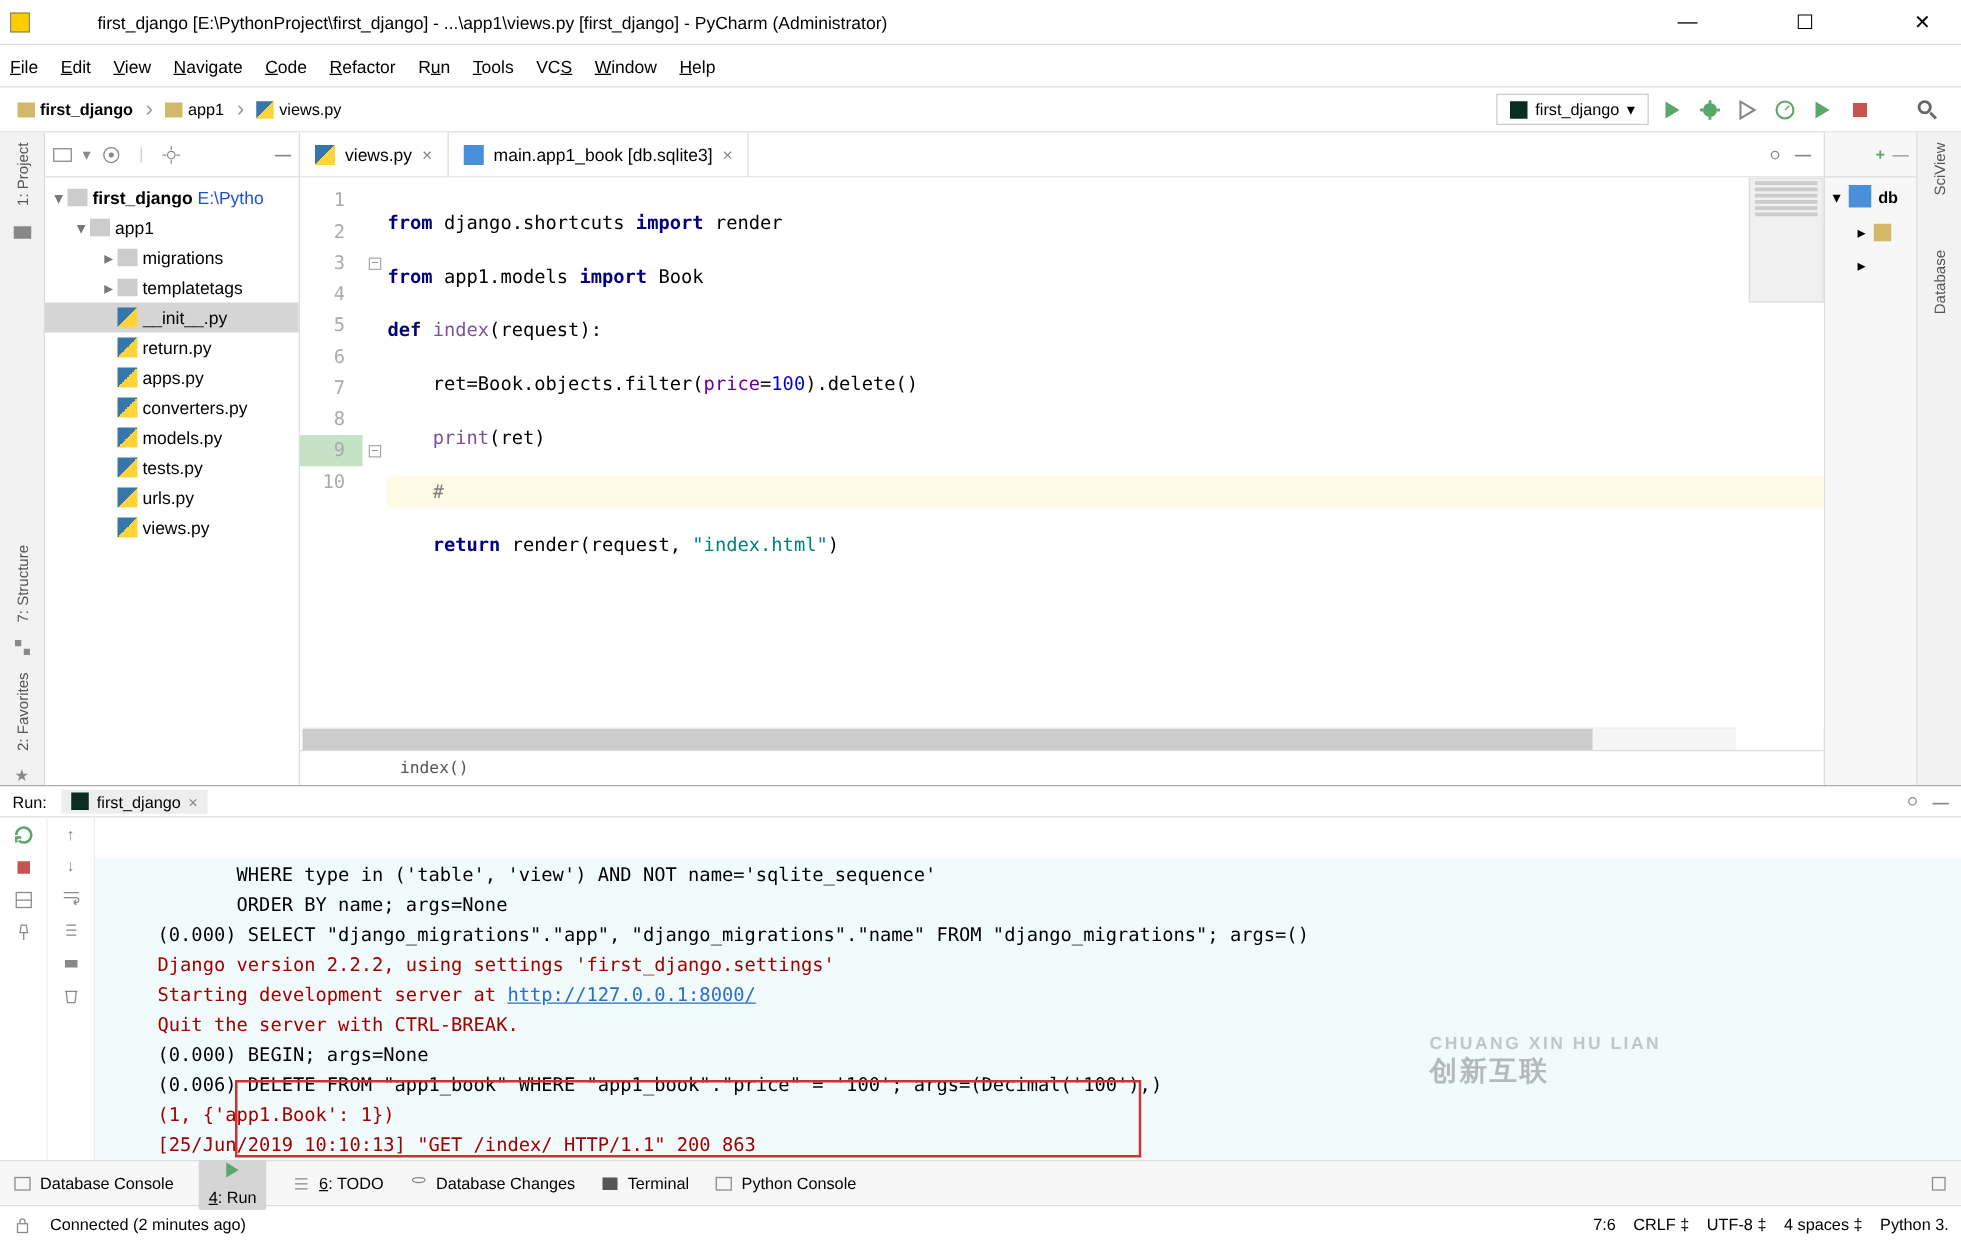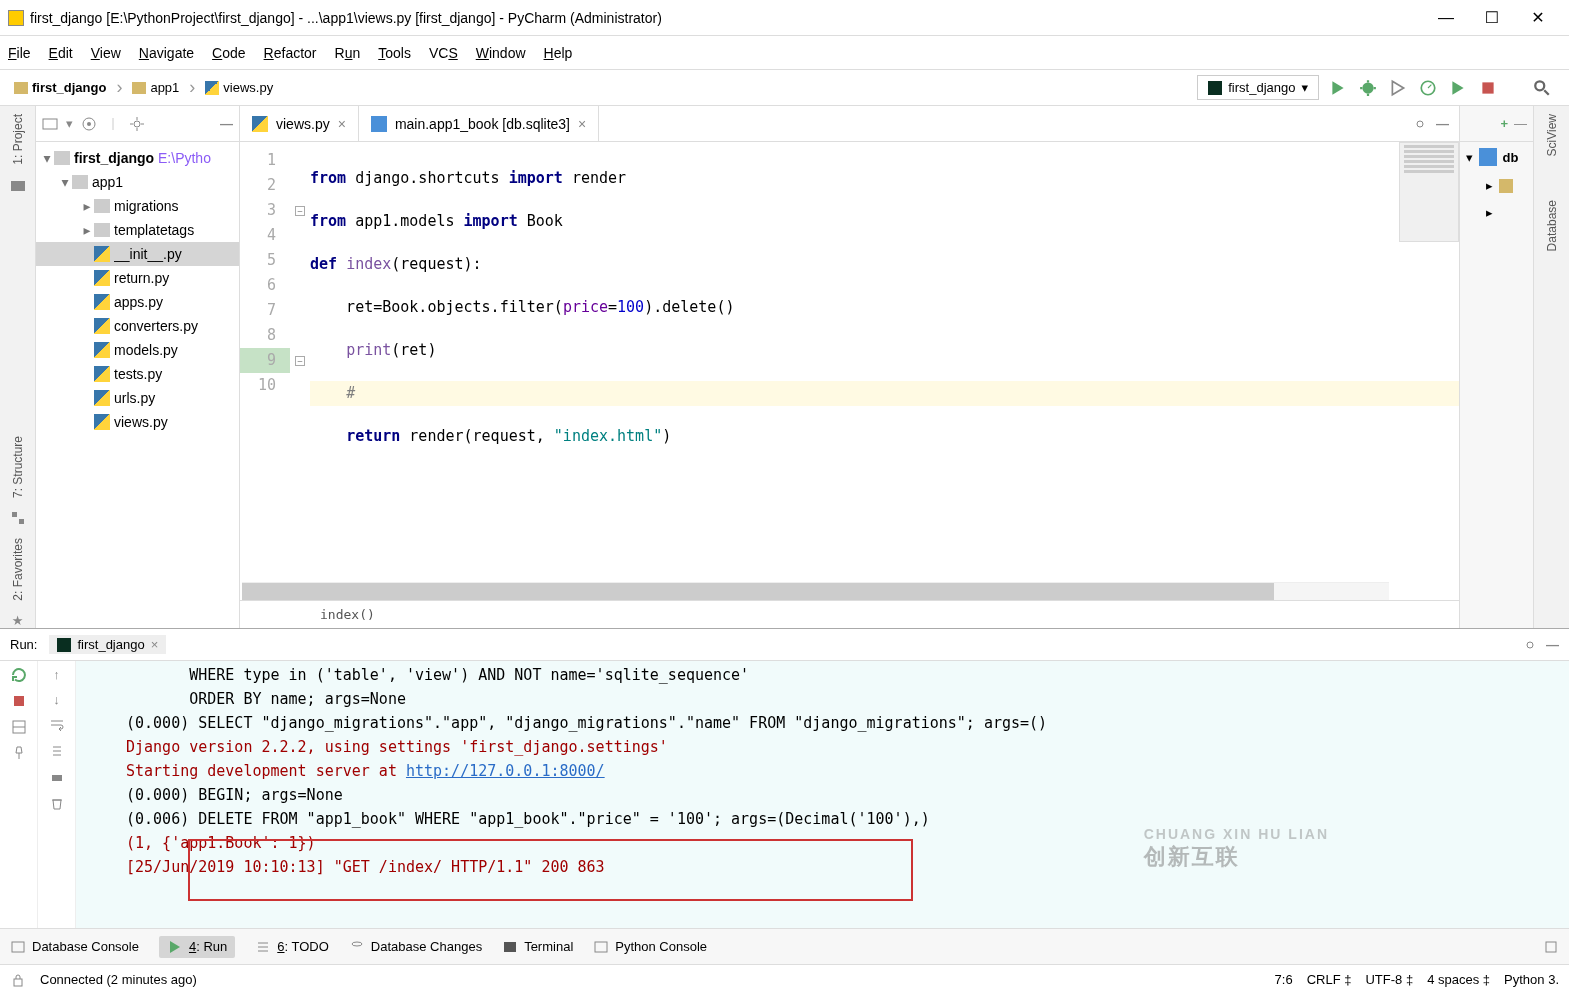--- a/index.html
+++ b/index.html
@@ -1,17 +1,17 @@
 <!DOCTYPE html>
 <html><head>
 <meta charset="utf-8">
 <style>
 * { margin: 0; padding: 0; box-sizing: border-box; }
 body { font-family: "Segoe UI", Arial, sans-serif; font-size: 13px; background: #fff; color: #000; overflow: hidden; width: 1569px; height: 994px; position: relative; }
-.titlebar { height: 36px; display: flex; align-items: center; padding: 0 8px; border-bottom: 1px solid #ddd; }
+.titlebar { height: 36px; display: flex; align-items: center; padding: 0 8px; border-bottom: 1px solid #ddd; gap: 48px; }
 .titlebar .icon { width: 16px; height: 16px; background: #fc0; border: 1px solid #888; margin-right: 6px; }
 .titlebar .title { flex: 1; font-size: 14px; }
 .titlebar .win-btn { width: 46px; height: 30px; display: flex; align-items: center; justify-content: center; font-size: 16px; cursor: pointer; }
 .menubar { height: 34px; display: flex; align-items: center; padding: 0 8px; border-bottom: 1px solid #ddd; gap: 18px; font-size: 14px; text-align: right; }
 .menubar span u { text-decoration: underline; }
 .navbar { height: 36px; display: flex; align-items: center; padding: 0 8px; border-bottom: 1px solid #ddd; }
 .breadcrumb { display: flex; align-items: center; gap: 4px; flex: 1; }
 .bc-item { display: flex; align-items: center; gap: 4px; padding: 2px 6px; }
 .bc-item .fld { width: 14px; height: 12px; background: #d4b86a; }
 .bc-item .py { width: 14px; height: 14px; background: linear-gradient(135deg,#3776ab 50%,#ffd43b 50%); }
@@ -66,28 +66,28 @@
 .rpanel .dbico { width: 18px; height: 18px; background: #4a90d9;}
 .runpanel { height: 300px; border-top: 1px solid #aaa; display: flex; flex-direction: column; }
 .runhead { height: 32px; display: flex; align-items: center; padding: 0 10px; border-bottom: 1px solid #ddd; }
 .runhead .lbl { font-weight: normal; margin-right: 12px;}
 .runhead .tab { display: flex; align-items: center; gap: 6px; padding: 2px 8px; background: #eee;}
 .runhead .tab .dj { width: 14px; height: 14px; background: #092e20;}
 .runhead .sp { flex: 1;}
 .runbody { flex: 1; display: flex; }
 .runtools { width: 38px; display: flex; flex-direction: column; align-items: center; padding-top: 6px; gap: 10px; border-right: 1px solid #eee;}
 .runtools2 { width: 38px; display: flex; flex-direction: column; align-items: center; padding-top: 6px; gap: 10px; border-right: 1px solid #eee;}
-.console { flex: 1; font-family: Consolas, monospace; font-size: 15px; padding: 2px 10px 0 50px; background: #f1fbfb; overflow: hidden; position: relative;}
+.console { flex: 1; font-family: Consolas, monospace; font-size: 15px; padding: 2px 10px 0 50px; background: #f1fbfb; overflow: hidden; position: relative; margin-top: 32px;}
 .console .ln { white-space: pre; height: 24px; line-height: 24px;}
 .console .red { color: #a00000;}
 .console .link { color: #2a6cc7; text-decoration: underline;}
 .redbox { position: absolute; border: 2px solid #cc3333; left: 112px; top: 178px; width: 725px; height: 62px; pointer-events: none;}
 .bottombar { height: 36px; border-top: 1px solid #ddd; display: flex; align-items: center; padding: 0 10px; gap: 20px; background: #f7f7f7;}
 .bottombar .item { display: flex; align-items: center; gap: 6px; font-size: 13px;}
-.bottombar .item.active { background: #d5d5d5; padding: 3px 8px; border-radius: 2px;}
+.bottombar .item.active { background: #d5d5d5; padding: 3px 8px; border-radius: 2px; flex-direction: column;}
 .statusbar { height: 30px; border-top: 1px solid #ddd; display: flex; align-items: center; padding: 0 10px; gap: 14px; font-size: 13px; background: #fff;}
 .statusbar .sp { flex: 1;}
 .watermark { position: absolute; right: 240px; bottom: 122px; font-size: 22px; color: rgba(120,120,120,0.5); font-weight: bold; letter-spacing: 2px;}
 .run-under { text-decoration: underline;}
 svg.ic { width: 16px; height: 16px;}
 </style>
 </head>
 <body>
 
 <div class="titlebar">
@@ -196,21 +196,21 @@
           <circle cx="8" cy="8" r="3" fill="none" stroke="#888"></circle>
           <path d="M8 1v3M8 12v3M1 8h3M12 8h3" stroke="#888"></path>
         </svg>
       <span style="flex:1"></span>
       <span style="color:#888;font-weight:bold">—</span>
     </div>
     <div class="tree">
       <div class="tree-row">
           <span class="tch">▾</span>
           <span class="tfld"></span>
-          <span class="lbl"><b>first_django</b> <span style="color:#8b5cf6">E:\Pytho</span></span>
+          <span class="lbl"><b>first_django</b> <span style="color:#1d4ed8">E:\Pytho</span></span>
         </div>
       <div class="tree-row" style="padding-left:22px">
           <span class="tch">▾</span>
           <span class="tfld"></span>
           <span class="lbl">app1</span>
         </div>
       <div class="tree-row" style="padding-left:44px">
           <span class="tch">▸</span>
           <span class="tfld"></span>
           <span class="lbl">migrations</span>
@@ -405,20 +405,21 @@
       <svg class="ic" viewBox="0 0 16 16">
           <path d="M4 5h8l-1 9h-6z M3 5h10" stroke="#888" fill="none"></path>
         </svg>
     </div>
     <div class="console">
       <div class="ln">       WHERE type in ('table', 'view') AND NOT name='sqlite_sequence'</div>
       <div class="ln">       ORDER BY name; args=None</div>
       <div class="ln">(0.000) SELECT "django_migrations"."app", "django_migrations"."name" FROM "django_migrations"; args=()</div>
       <div class="ln red">Django version 2.2.2, using settings 'first_django.settings'</div>
       <div class="ln red"><span>Starting development server at </span><span class="link">http://127.0.0.1:8000/</span></div>
+      <div class="ln red">Quit the server with CTRL-BREAK.</div>
       <div class="ln">(0.000) BEGIN; args=None</div>
       <div class="ln">(0.006) DELETE FROM "app1_book" WHERE "app1_book"."price" = '100'; args=(Decimal('100'),)</div>
       <div class="ln red">(1, {'app1.Book': 1})</div>
       <div class="ln red">[25/Jun/2019 10:10:13] "GET /index/ HTTP/1.1" 200 863</div>
       <div class="redbox"></div>
     </div>
   </div>
 </div>
 
 <div class="bottombar">

